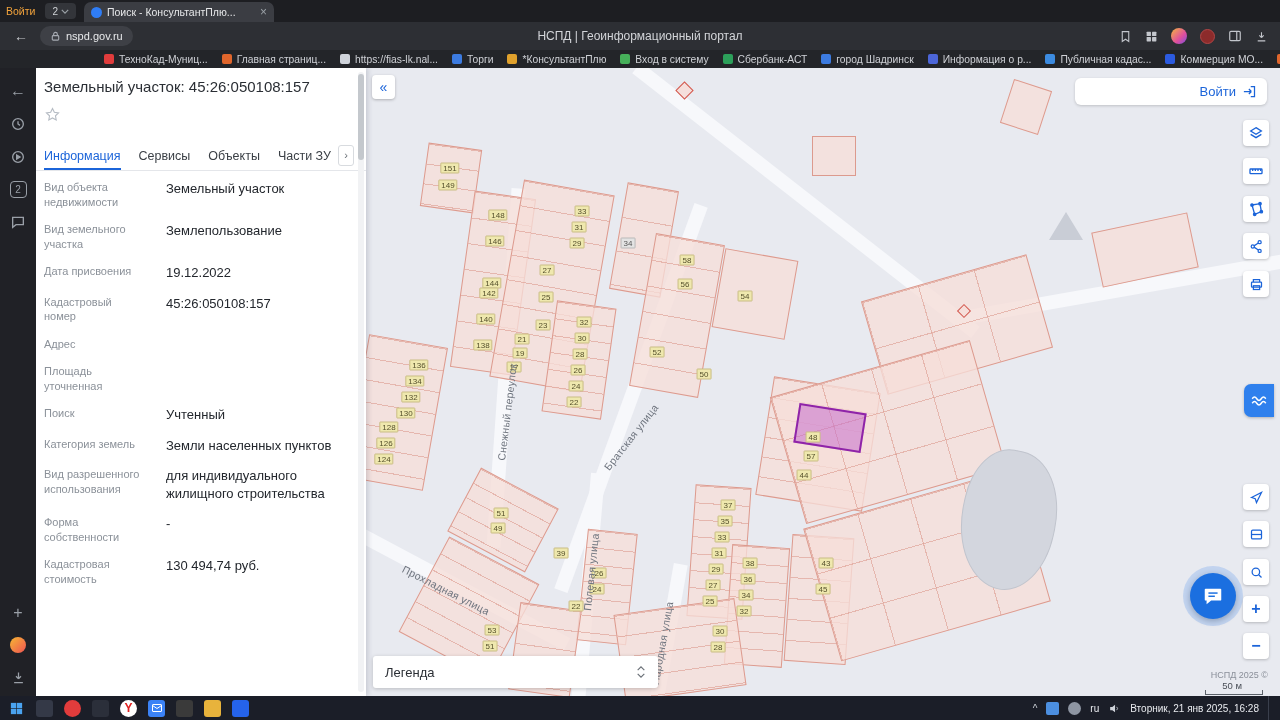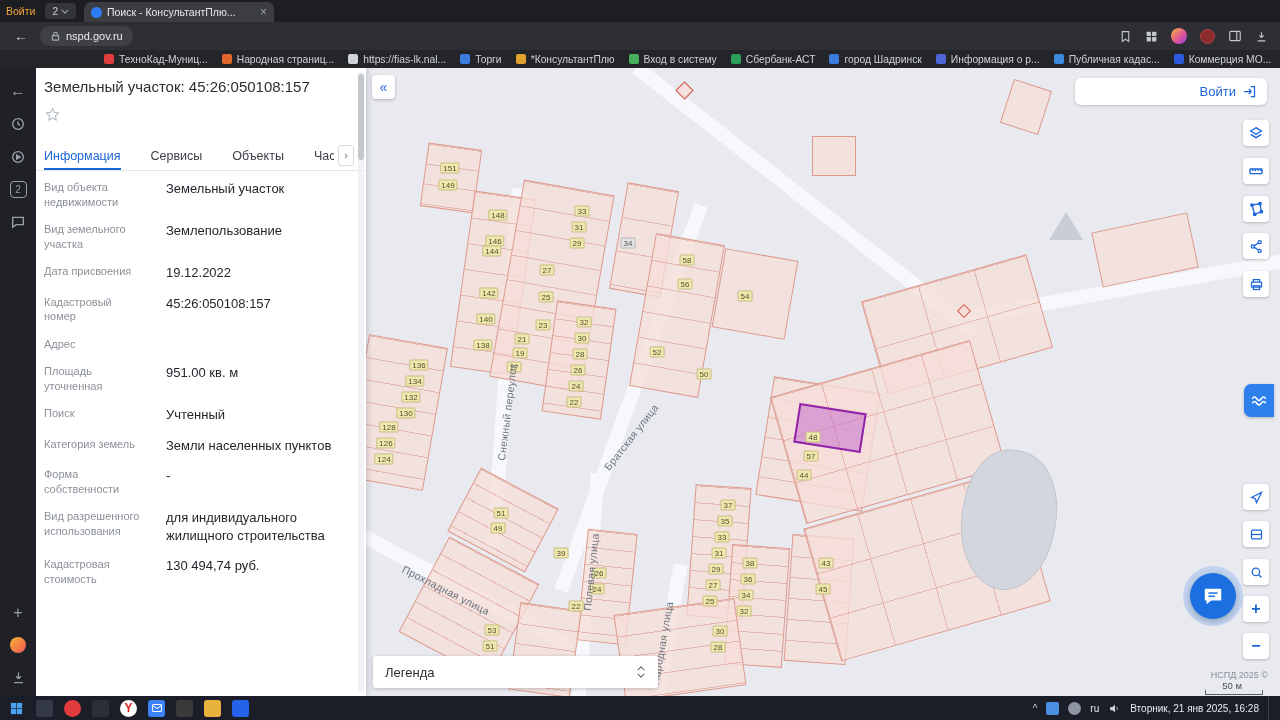--- a/index.html
+++ b/index.html
@@ -34,21 +34,21 @@
 .side .spacer{flex:1}
 .tabs-count{width:17px;height:17px;border:1.5px solid #9aa0a8;border-radius:4px;color:#9aa0a8;font-size:10px}
 .plus-ic{font-size:16px;color:#9aa0a8}
 .orange-dot{width:16px;height:16px;border-radius:50%;background:linear-gradient(135deg,#f7b733,#ee5253)}
 
 
 .panel{position:absolute;top:68px;left:36px;width:330px;bottom:24px;background:#fff;z-index:20;box-shadow:2px 0 5px rgba(40,50,70,.18)}
 .panel-title{position:absolute;top:10px;left:8px;right:34px;font-size:15px;color:#2a2e34}
 .star-btn{position:absolute;top:38px;left:8px;background:none;border:none;cursor:pointer}
 .ptabs-row{position:absolute;top:74px;left:0;right:0;height:29px;border-bottom:1px solid #e4e6ea;display:flex;align-items:stretch;padding-left:8px}
-.ptabs{display:flex;gap:30px;overflow:hidden;flex:1;margin-right:4px}
+.ptabs{display:flex;gap:18px;overflow:hidden;flex:1;margin-right:4px}
 .ptab{font-size:12.5px;color:#3a3f45;white-space:nowrap;display:flex;align-items:center;position:relative;cursor:pointer}
 .ptab.active{color:#1b64d9}
 .ptab.active::after{content:"";position:absolute;left:0;right:0;bottom:0;height:2px;background:#1b64d9}
 .ptab-scroll{width:16px;height:21px;margin-top:3px;margin-right:12px;border:1px solid #d8dbdf;background:#fff;border-radius:3px;color:#6a7077;font-size:11px;line-height:1;flex:none;cursor:pointer}
 .fields{position:absolute;top:112px;left:8px;right:16px;bottom:0;overflow:hidden}
 .frow{display:flex;margin-bottom:13px}
 .flabel{width:97px;flex:none;margin-right:25px;font-size:11px;line-height:1.32;color:#8b9199}
 .fvalue{flex:1;font-size:13px;line-height:1.35;color:#23272d}
 .flink{color:#1b64d9;font-size:12px;margin-top:3px;display:flex;align-items:center;gap:4px;cursor:pointer}
 .pscroll{position:absolute;top:4px;right:2px;width:6px;bottom:4px;background:#f1f2f4;border-radius:3px}
@@ -123,20 +123,21 @@
 
   <div class="addressbar">
     <span class="nav-back">←</span>
     <div class="urlpill">
       <svg viewBox="0 0 24 24" width="11" height="11" fill="none" stroke="#a7abb3" stroke-width="2.4">
           <rect x="5" y="10" width="14" height="10" rx="2"></rect>
           <path d="M8 10V7a4 4 0 0 1 8 0v3"></path>
         </svg>
       <span>nspd.gov.ru</span>
     </div>
+    <div class="page-title">НСПД | Геоинформационный портал</div>
     <div class="ab-icons">
       <svg viewBox="0 0 24 24" width="13" height="13" fill="none" stroke="#c3c6cc" stroke-width="2">
           <path d="M6 3h12v18l-6-4-6 4z"></path>
         </svg>
       <svg viewBox="0 0 24 24" width="13" height="13" fill="#c3c6cc">
           <rect x="3" y="3" width="8" height="8" rx="1"></rect>
           <rect x="13" y="3" width="8" height="8" rx="1"></rect>
           <rect x="3" y="13" width="8" height="8" rx="1"></rect>
           <rect x="13" y="13" width="8" height="8" rx="1"></rect>
         </svg>
@@ -152,21 +153,21 @@
     </div>
   </div>
 
   <div class="bookmarksbar">
       <div class="bm">
         <span class="bm-ico" style="background: rgb(224, 60, 60);"></span>
         <span class="bm-label">ТехноКад-Муниц...</span>
       </div>
       <div class="bm">
         <span class="bm-ico" style="background: rgb(224, 102, 44);"></span>
-        <span class="bm-label">Народная страниц...</span>
+        <span class="bm-label">Главная страниц...</span>
       </div>
       <div class="bm">
         <span class="bm-ico" style="background: rgb(207, 211, 218);"></span>
         <span class="bm-label">https://fias-lk.nal...</span>
       </div>
       <div class="bm">
         <span class="bm-ico" style="background: rgb(60, 123, 224);"></span>
         <span class="bm-label">Торги</span>
       </div>
       <div class="bm">
@@ -263,37 +264,36 @@
         </div>
         <div class="frow">
           <div class="flabel">Кадастровый номер</div>
           <div class="fvalue">45:26:050108:157</div>
         </div>
         <div class="frow">
           <div class="flabel">Адрес</div>
         </div>
         <div class="frow">
           <div class="flabel">Площадь уточненная</div>
-          <div class="fvalue">951.00 кв. м</div>
         </div>
         <div class="frow">
           <div class="flabel">Поиск</div>
           <div class="fvalue">Учтенный</div>
         </div>
         <div class="frow">
           <div class="flabel">Категория земель</div>
           <div class="fvalue">Земли населенных пунктов</div>
         </div>
         <div class="frow">
+          <div class="flabel">Вид разрешенного использования</div>
+          <div class="fvalue">для индивидуального жилищного строительства</div>
+        </div>
+        <div class="frow">
           <div class="flabel">Форма собственности</div>
           <div class="fvalue">-</div>
-        </div>
-        <div class="frow">
-          <div class="flabel">Вид разрешенного использования</div>
-          <div class="fvalue">для индивидуального жилищного строительства</div>
         </div>
         <div class="frow">
           <div class="flabel">Кадастровая стоимость</div>
           <div class="fvalue">130 494,74 руб.</div>
         </div>
       </div>
     <div class="pscroll">
         <div class="pthumb"></div>
       </div>
   </div>
@@ -429,21 +429,21 @@
       <div class="blk" style="left: 505px; top: 208px; width: 172px; height: 97px; transform: rotate(-16deg); background-image: repeating-linear-gradient(rgba(220, 154, 142, 0.6) 0px, rgba(220, 154, 142, 0.6) 1px, transparent 1px, transparent 48px), repeating-linear-gradient(to right, rgba(220, 154, 142, 0.6) 0px, rgba(220, 154, 142, 0.6) 1px, transparent 1px, transparent 58px);"></div>
       <div class="blk" style="left: 418px; top: 298px; width: 208px; height: 132px; transform: rotate(-16deg); background-image: repeating-linear-gradient(rgba(220, 154, 142, 0.6) 0px, rgba(220, 154, 142, 0.6) 1px, transparent 1px, transparent 44px), repeating-linear-gradient(to right, rgba(220, 154, 142, 0.6) 0px, rgba(220, 154, 142, 0.6) 1px, transparent 1px, transparent 52px);"></div>
       <div class="blk" style="left: 452px; top: 428px; width: 218px; height: 138px; transform: rotate(-16deg); background-image: repeating-linear-gradient(rgba(220, 154, 142, 0.6) 0px, rgba(220, 154, 142, 0.6) 1px, transparent 1px, transparent 46px), repeating-linear-gradient(to right, rgba(220, 154, 142, 0.6) 0px, rgba(220, 154, 142, 0.6) 1px, transparent 1px, transparent 55px);"></div>
       <div class="blk" style="left: 446px; top: 68px; width: 44px; height: 40px; transform: rotate(0deg);"></div>
       <div class="blk" style="left: 640px; top: 16px; width: 40px; height: 46px; transform: rotate(18deg);"></div>
       <div class="blk" style="left: 730px; top: 154px; width: 98px; height: 56px; transform: rotate(-12deg);"></div>
       <div class="chip" style="left: 84px; top: 100px;">151</div>
       <div class="chip" style="left: 82px; top: 117px;">149</div>
       <div class="chip" style="left: 132px; top: 147px;">148</div>
       <div class="chip" style="left: 129px; top: 173px;">146</div>
-      <div class="chip" style="left: 126px; top: 183px;">144</div>
+      <div class="chip" style="left: 126px; top: 215px;">144</div>
       <div class="chip" style="left: 123px; top: 225px;">142</div>
       <div class="chip" style="left: 120px; top: 251px;">140</div>
       <div class="chip" style="left: 117px; top: 277px;">138</div>
       <div class="chip" style="left: 53px; top: 297px;">136</div>
       <div class="chip" style="left: 49px; top: 313px;">134</div>
       <div class="chip" style="left: 45px; top: 329px;">132</div>
       <div class="chip" style="left: 40px; top: 345px;">130</div>
       <div class="chip" style="left: 23px; top: 359px;">128</div>
       <div class="chip" style="left: 20px; top: 375px;">126</div>
       <div class="chip" style="left: 18px; top: 391px;">124</div>

